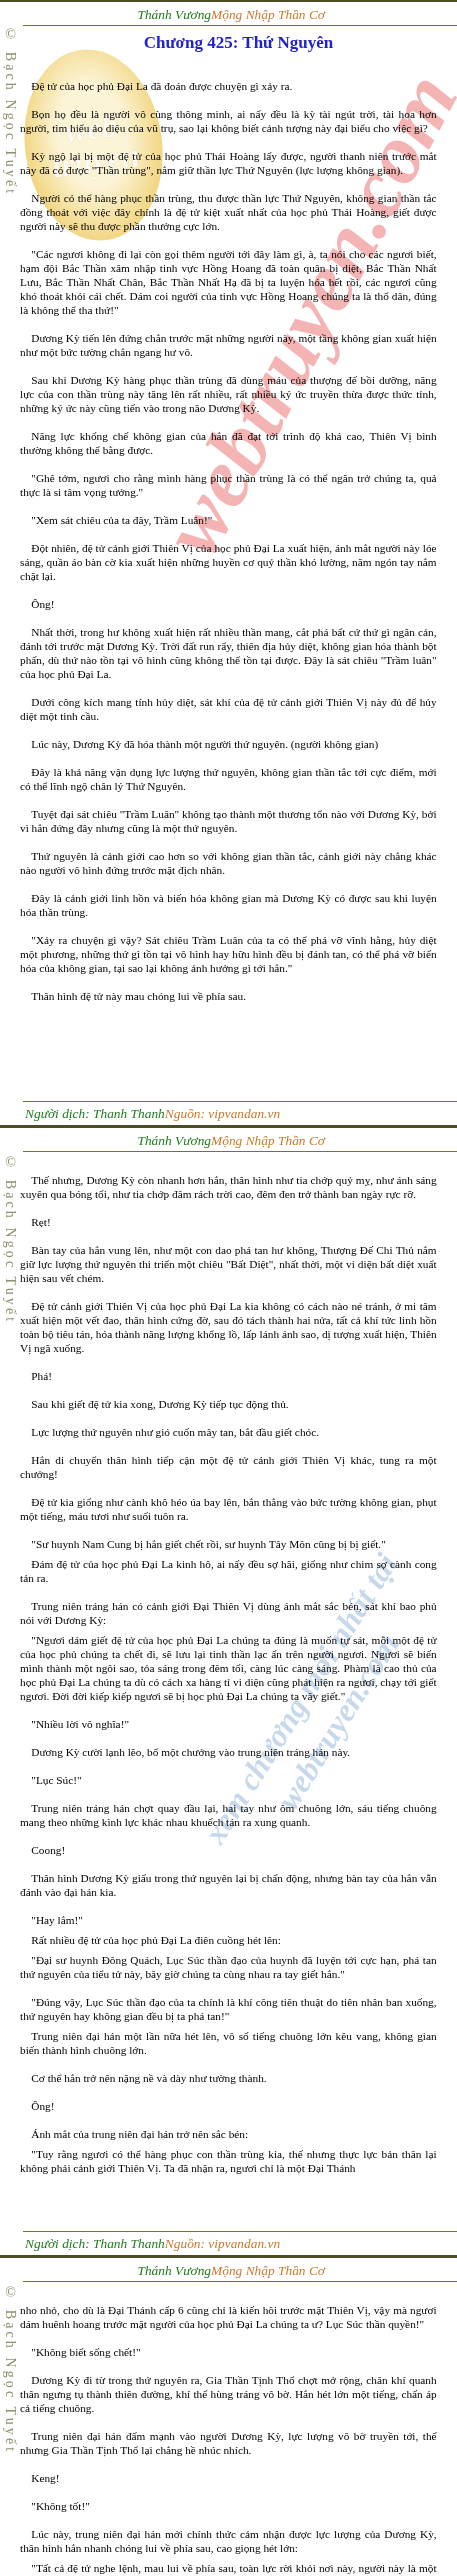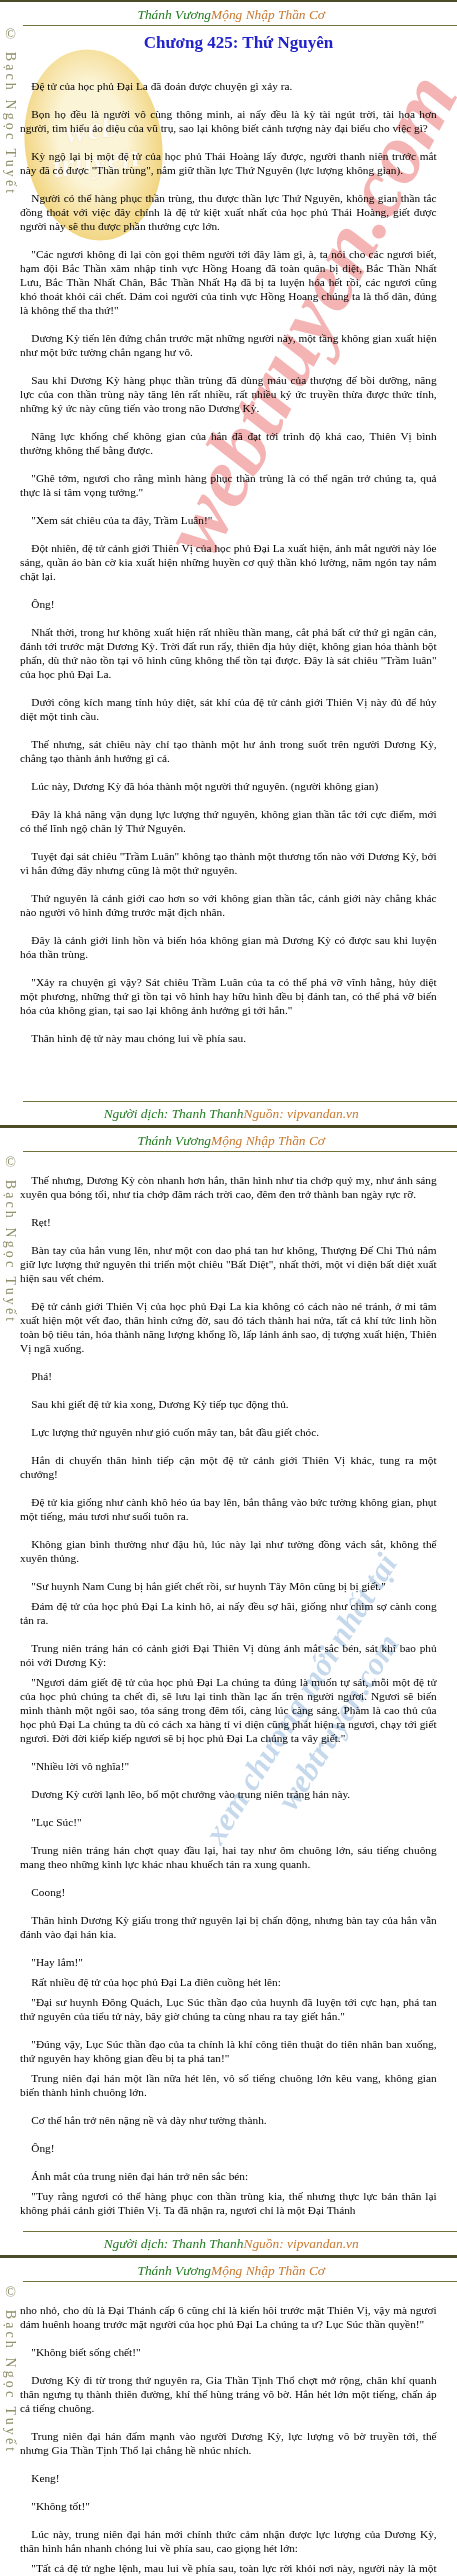--- a/index.html
+++ b/index.html
@@ -22,21 +22,21 @@
   .h-rule{height:1px;background:var(--rule);margin:2.6px 0 0 23px;position:relative;z-index:2;}
   .chapter-title{position:relative;z-index:2;text-align:center;color:var(--blue);
     font-size:17px;line-height:21.6px;margin:6.7px 0 3.1px 0;padding-left:20px;}
   .content{position:relative;z-index:2;padding:15.5px 14.4px 0 14px;text-align:justify;
     font-size:11.3px;line-height:14px;}
   .pgroup{margin:0 0 14px 0;}
   .para{margin:6px;text-indent:11.3px;}
   .para.noindent{text-indent:0;}
   .page-footer{position:absolute;left:0;right:0;bottom:2.6px;z-index:2;}
   .f-rule{height:1px;background:var(--rule);margin:0 0 0 23px;}
-  .f-row{display:flex;justify-content:center;align-items:baseline;
+  .f-row{display:flex;justify-content:flex-start;align-items:baseline;
     padding:3.6px 19.6px 4.1px 25px;font-style:italic;font-size:13.4px;line-height:15.5px;}
   .translator{color:var(--green);}
   .source{color:var(--orange);}
   .band-bottom{position:absolute;left:0;right:0;bottom:0;height:2.6px;background:var(--band);z-index:3;}
   
   .copyright{position:absolute;left:2.1px;top:27px;z-index:1;writing-mode:vertical-rl;
     font-size:14px;letter-spacing:3.1px;color:var(--copyright);height:175px;white-space:nowrap;}
   .wm-logo{position:absolute;left:25px;top:49px;width:137px;height:192px;border-radius:50%;z-index:0;
     background:radial-gradient(ellipse at 50% 45%, var(--logo-center) 35%, rgba(238,201,95,.9) 80%, rgba(238,201,95,.35) 100%);
     display:flex;flex-direction:column;align-items:center;justify-content:center;
@@ -104,23 +104,20 @@
       <div class="pgroup">
         <p class="para">Ông!</p>
       </div>
       <div class="pgroup">
         <p class="para">Nhất thời, trong hư không xuất hiện rất nhiều thần mang, cắt phá bất cứ thứ gì ngăn cản, đánh tới trước mặt Dương Kỳ. Trời đất run rẩy, thiên địa hủy diệt, không gian hóa thành bột phấn, dù thứ nào tồn tại vô hình cũng không thể tồn tại được. Đây là sát chiêu "Trầm luân" của học phủ Đại La.</p>
       </div>
       <div class="pgroup">
         <p class="para">Dưới công kích mang tính hủy diệt, sát khí của đệ tử cảnh giới Thiên Vị này đủ để hủy diệt một tinh cầu.</p>
       </div>
       <div class="pgroup">
-        <p class="para">Thế nhưng, sát chiêu này chỉ tạo thành một hư ảnh trong suốt trên người Dương Kỳ, chẳng tạo thành ảnh hưởng gì cả.</p>
-      </div>
-      <div class="pgroup">
         <p class="para">Lúc này, Dương Kỳ đã hóa thành một người thứ nguyên. (người không gian)</p>
       </div>
       <div class="pgroup">
         <p class="para">Đây là khả năng vận dụng lực lượng thứ nguyên, không gian thần tắc tới cực điểm, mới có thể lĩnh ngộ chân lý Thứ Nguyên.</p>
       </div>
       <div class="pgroup">
         <p class="para">Tuyệt đại sát chiêu "Trầm Luân" không tạo thành một thương tổn nào với Dương Kỳ, bởi vì hắn đứng đây nhưng cũng là một thứ nguyên.</p>
       </div>
       <div class="pgroup">
         <p class="para">Thứ nguyên là cảnh giới cao hơn so với không gian thần tắc, cảnh giới này chẳng khác nào người vô hình đứng trước mặt địch nhân.</p>
@@ -178,23 +175,20 @@
       <div class="pgroup">
         <p class="para">Lực lượng thứ nguyên như gió cuốn mây tan, bắt đầu giết chóc.</p>
       </div>
       <div class="pgroup">
         <p class="para">Hắn di chuyển thân hình tiếp cận một đệ tử cảnh giới Thiên Vị khác, tung ra một chưởng!</p>
       </div>
       <div class="pgroup">
         <p class="para">Đệ tử kia giống như cành khô héo úa bay lên, bắn thẳng vào bức tường không gian, phụt một tiếng, máu tươi như suối tuôn ra.</p>
       </div>
       <div class="pgroup">
-        <p class="para">Không gian bình thường như đậu hủ, lúc này lại như tường đồng vách sắt, không thể xuyên thủng.</p>
-      </div>
-      <div class="pgroup">
         <p class="para">"Sư huynh Nam Cung bị hắn giết chết rồi, sư huynh Tây Môn cũng bị bị giết."</p>
         <p class="para">Đám đệ tử của học phủ Đại La kinh hô, ai nấy đều sợ hãi, giống như chim sợ cành cong tản ra.</p>
       </div>
       <div class="pgroup">
         <p class="para">Trung niên tráng hán có cảnh giới Đại Thiên Vị dùng ánh mắt sắc bén, sát khí bao phủ nói với Dương Kỳ:</p>
         <p class="para">"Ngươi dám giết đệ tử của học phủ Đại La chúng ta đúng là muốn tự sát, mỗi một đệ tử của học phủ chúng ta chết đi, sẽ lưu lại tinh thần lạc ấn trên người ngươi. Ngươi sẽ biến mình thành một ngôi sao, tỏa sáng trong đêm tối, càng lúc càng sáng. Phàm là cao thủ của học phủ Đại La chúng ta dù có cách xa hàng tỉ vi diện cũng phát hiện ra ngươi, chạy tới giết ngươi. Đời đời kiếp kiếp ngươi sẽ bị học phủ Đại La chúng ta vây giết."</p>
       </div>
       <div class="pgroup">
         <p class="para">"Nhiều lời vô nghĩa!"</p>
       </div>

